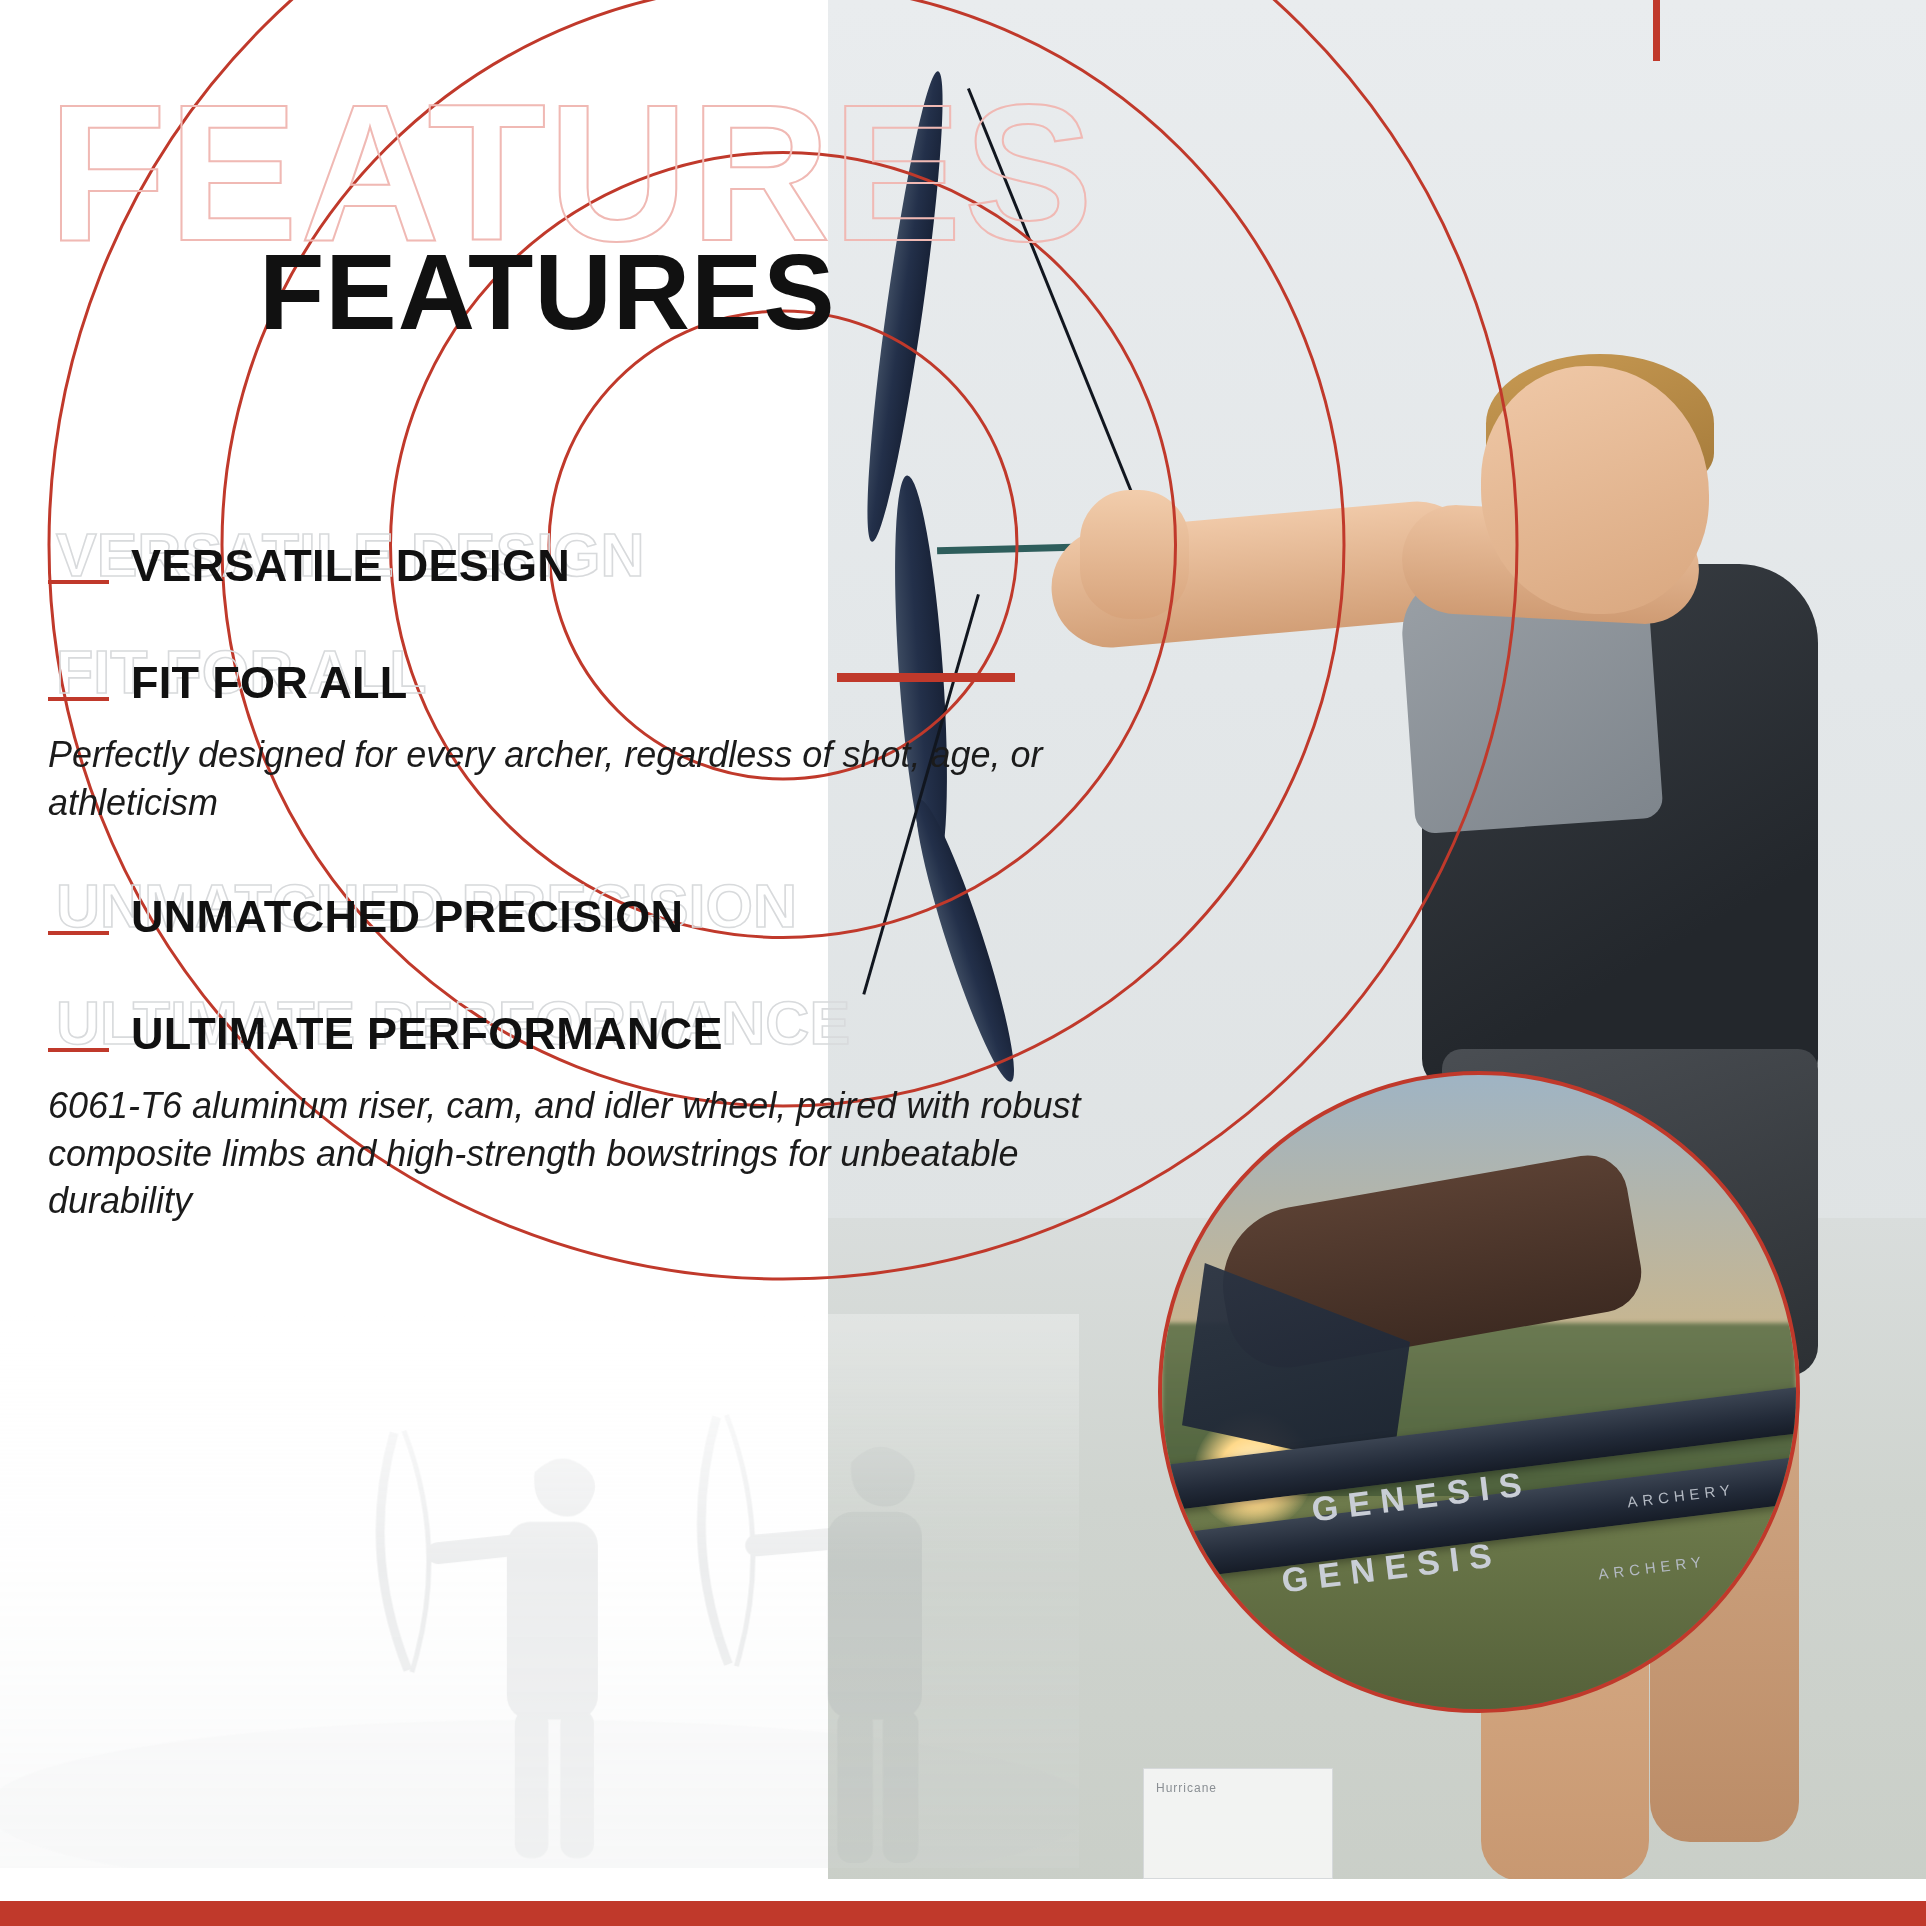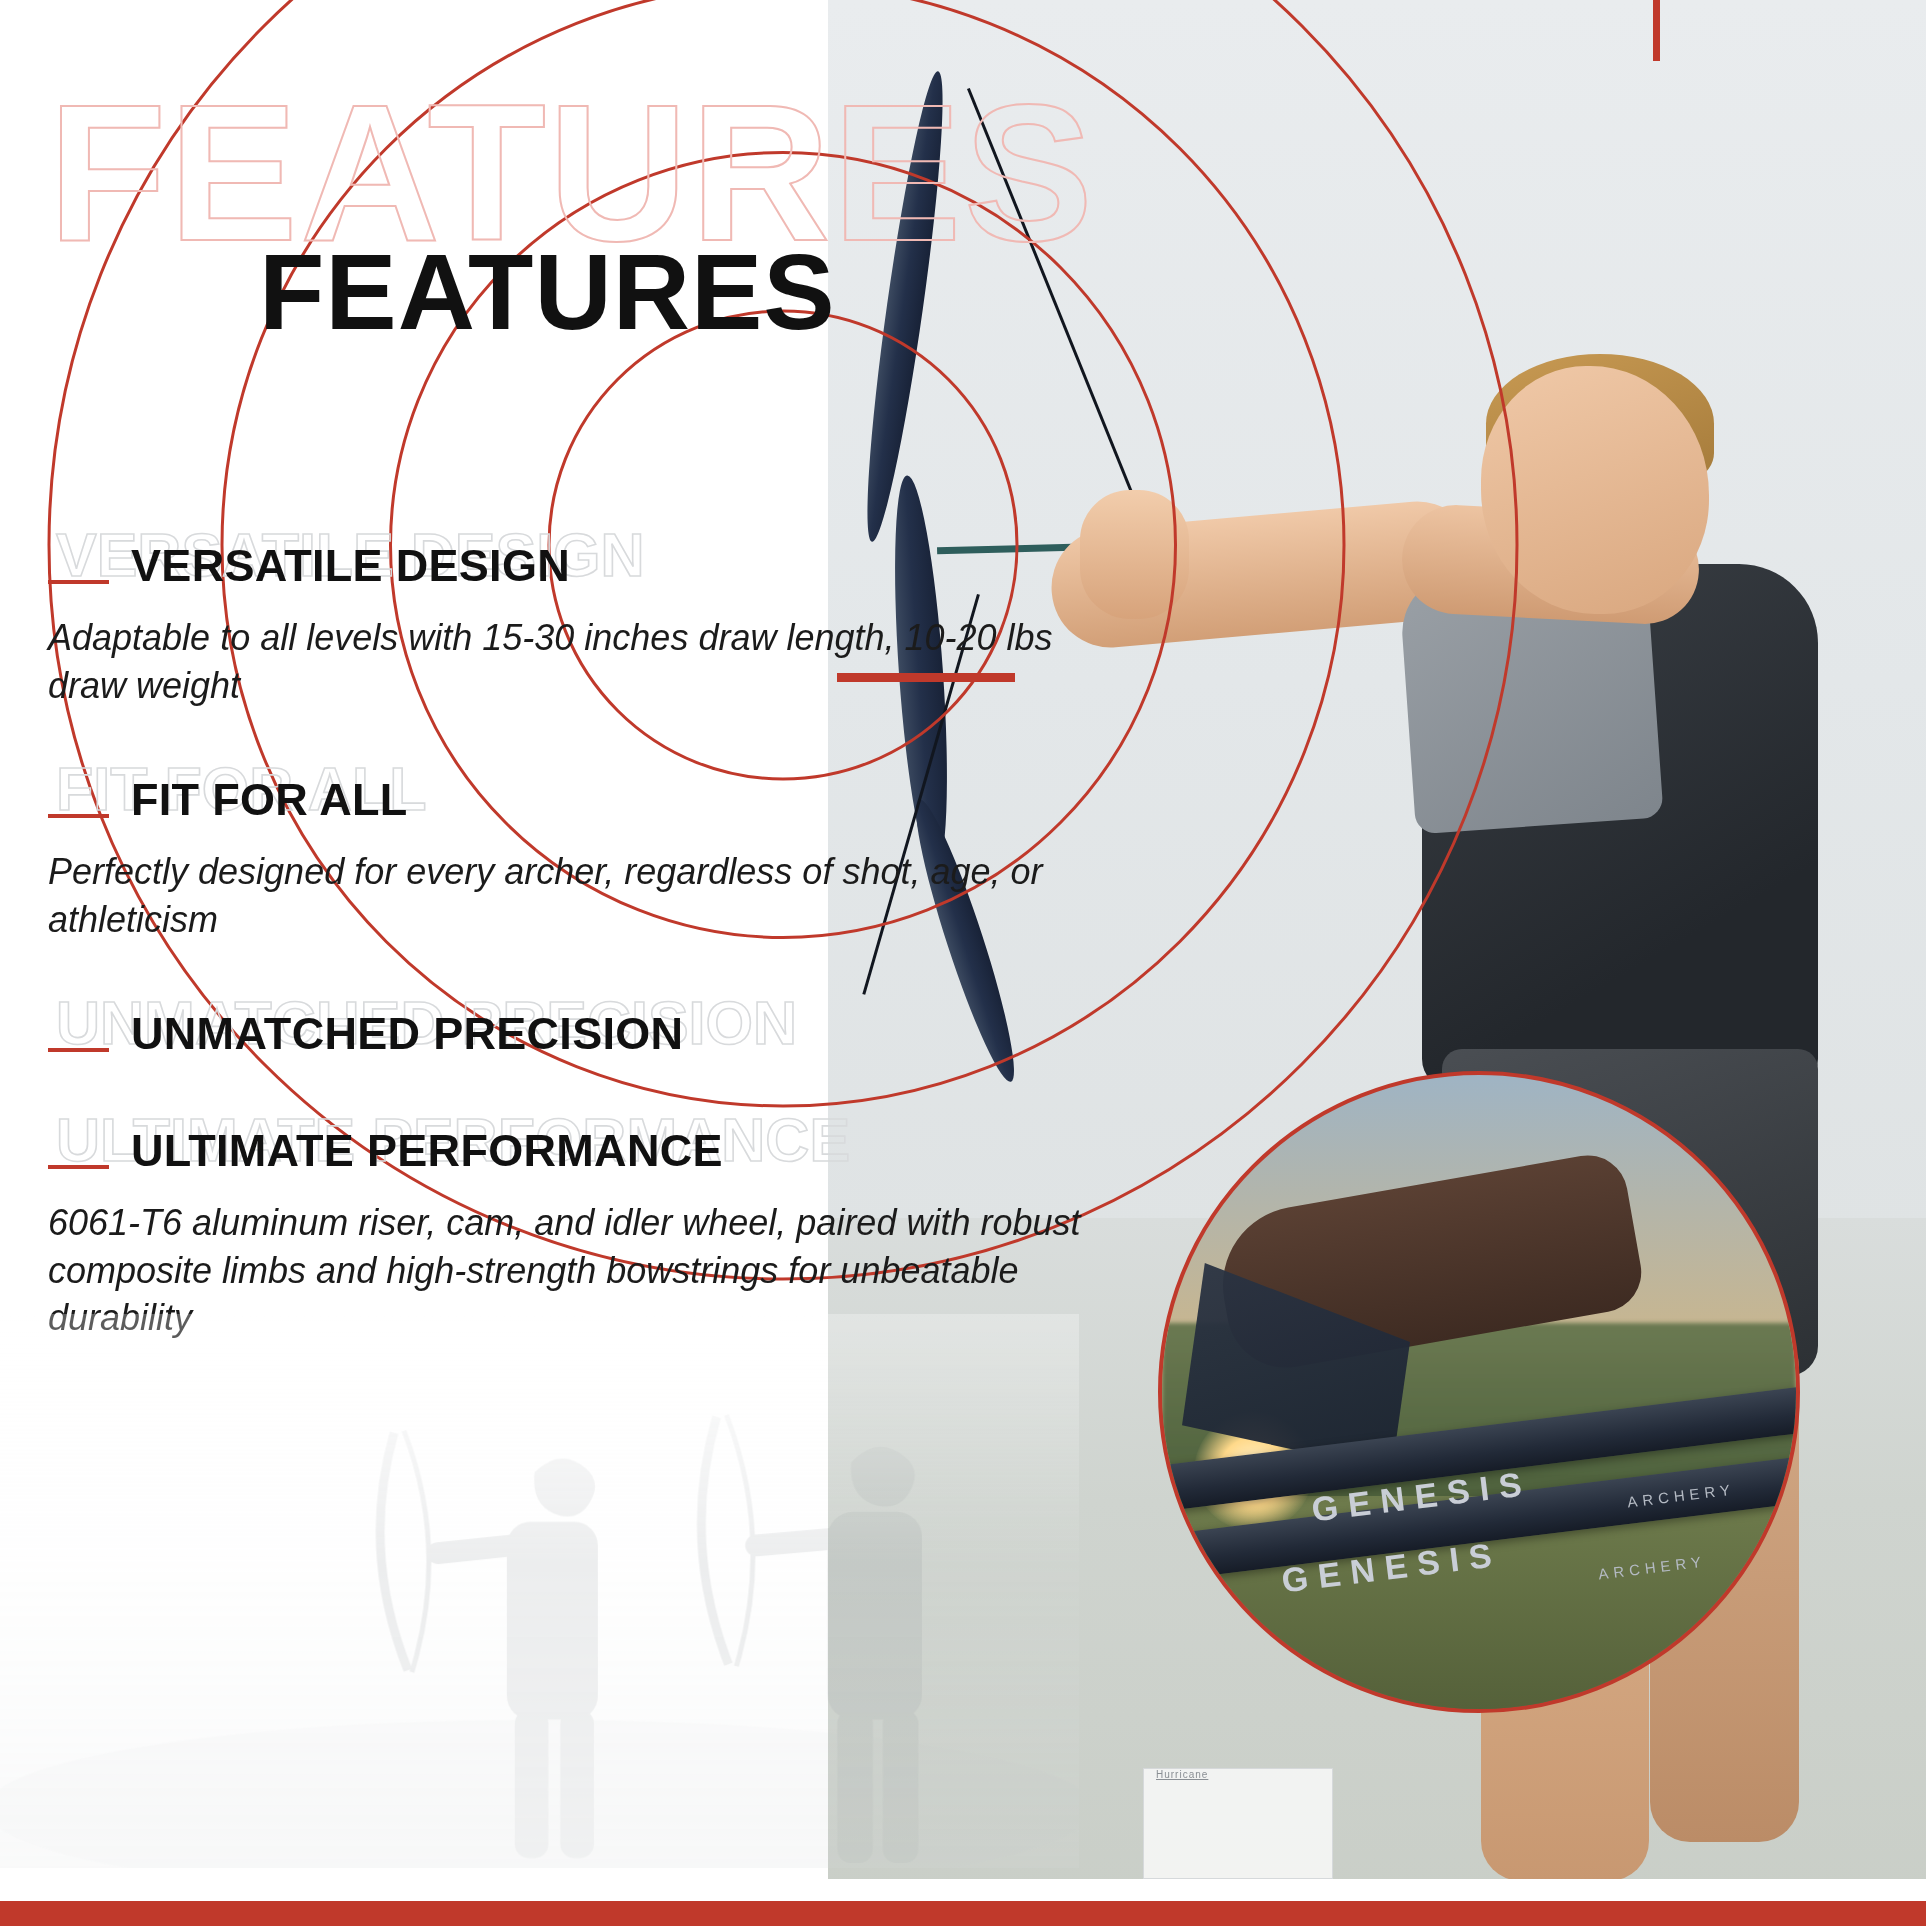--- a/index.html
+++ b/index.html
@@ -386,25 +386,24 @@
     right: 594px;
     bottom: 48px;
     width: 188px;
     height: 109px;
     background: rgba(255,255,255,0.75);
     border: 1px solid #d6d9db;
   }
   .label-box span {
     position: absolute;
     left: 12px;
-    top: 0;
-    font-size: 10px;
+    top: 12px;
+    font-size: 12px;
     color: #8a8f94;
     letter-spacing: 1px;
-    text-decoration: underline;
   }
 </style>
 </head>
 <body>
 
 <div id="page">
 
   <div class="photo-panel">
     <div class="sky"></div>
     <div class="field"></div>
@@ -447,21 +446,20 @@
 
   <div class="ghost-title">FEATURES</div>
   <div class="main-title">FEATURES</div>
 
   <div class="features">
 
     <div class="feature">
       <div class="ghost">VERSATILE DESIGN</div>
       <div class="rule"></div>
       <div class="heading">VERSATILE DESIGN</div>
-      <div class="body">Adaptable to all levels with 15-30 inches draw length, 10-20 lbs draw weight</div>
     </div>
 
     <div class="feature">
       <div class="ghost">FIT FOR ALL</div>
       <div class="rule"></div>
       <div class="heading">FIT FOR ALL</div>
       <div class="body">Perfectly designed for every archer, regardless of shot, age, or athleticism</div>
     </div>
 
     <div class="feature">

